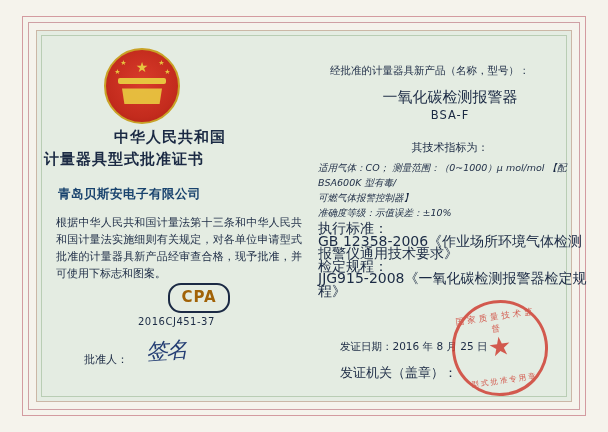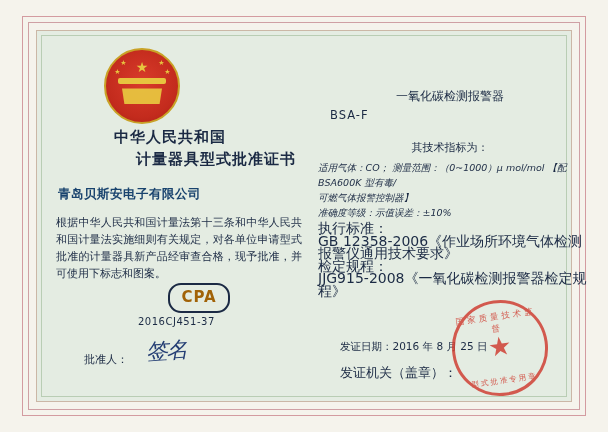--- a/index.html
+++ b/index.html
@@ -138,21 +138,21 @@
     font-size: 15px;
     font-weight: bold;
     color: #1b2a44;
     letter-spacing: 1px;
   }
   .title-sub {
     position: absolute;
     left: 44px;
     top: 150px;
     width: 252px;
-    text-align: right;
+    text-align: left;
     font-size: 15px;
     font-weight: bold;
     color: #1b2a44;
     letter-spacing: 1px;
   }
   .company {
     position: absolute;
     left: 58px;
     top: 186px;
     width: 250px;
@@ -222,29 +222,29 @@
     top: 64px;
     font-size: 10.5px;
     color: #1b2a44;
   }
   .r-prod1 {
     position: absolute;
     left: 330px;
     top: 88px;
     width: 240px;
     text-align: center;
-    font-size: 12px;
+    font-size: 15px;
     color: #1b2a44;
   }
   .r-prod2 {
     position: absolute;
     left: 330px;
     top: 108px;
     width: 240px;
-    text-align: left;
+    text-align: center;
     font-size: 11.5px;
     color: #1b2a44;
     letter-spacing: 1px;
   }
   .r-spec-title {
     position: absolute;
     left: 330px;
     top: 140px;
     width: 240px;
     text-align: center;
@@ -345,20 +345,21 @@
   <div class="title-sub">计量器具型式批准证书</div>
   <div class="company">青岛贝斯安电子有限公司</div>
   <div class="body-text">
     <p>根据中华人民共和国计量法第十三条和中华人民共和国计量法实施细则有关规定，对各单位申请型式批准的计量器具新产品经审查合格，现予批准，并可使用下标志和图案。</p>
   </div>
   <div class="cpa-mark">CPA</div>
   <div class="cert-no">2016CJ451-37</div>
   <div class="approver-label">批准人：</div>
   <div class="signature">签名</div>
 
+  <div class="r-line1">经批准的计量器具新产品（名称，型号）：</div>
   <div class="r-prod1">一氧化碳检测报警器</div>
   <div class="r-prod2">BSA-F</div>
   <div class="r-spec-title">其技术指标为：</div>
   <div class="r-spec-body">
     <p>适用气体：CO；  测量范围：（0~1000）μ mol/mol 【配 BSA600K 型有毒/</p>
     <p>可燃气体报警控制器】</p>
     <p>准确度等级：示值误差：±10%</p>
   </div>
   <div class="r-std">
     <p>执行标准：</p>

